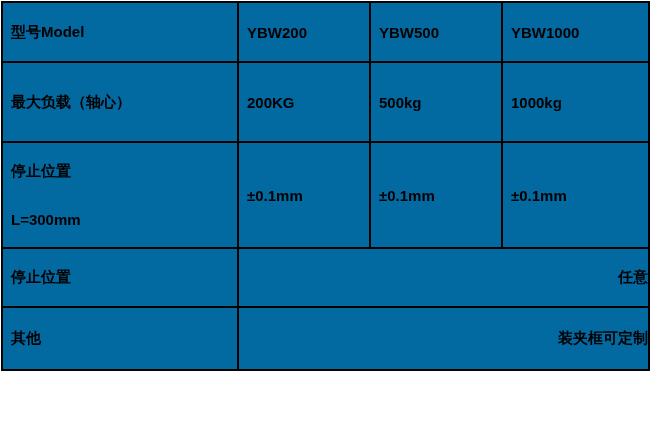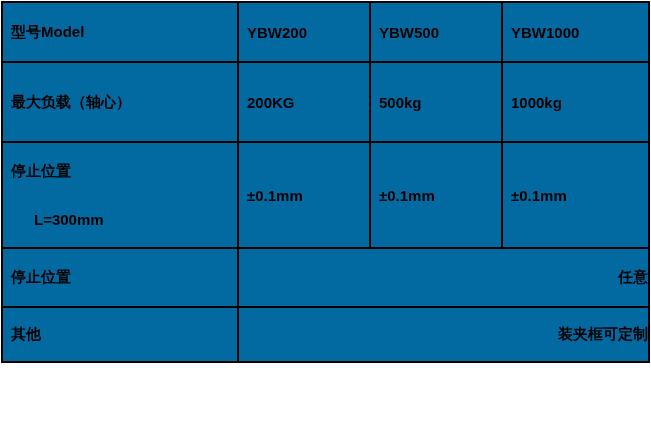--- a/index.html
+++ b/index.html
@@ -30,29 +30,28 @@
     overflow: hidden;
     white-space: nowrap;
   }
   table.spec-table td.merged {
     text-align: right;
     padding: 0;
     white-space: normal;
   }
   .label-line2 {
     margin-top: 30px;
-    margin-left: 23px;
   }
   
   tr.r1 { height: 60px; }
   tr.r2 { height: 80px; }
   tr.r3 { height: 60px; }
   tr.r4 { height: 106px; }
   tr.r5 { height: 59px; margin-top: 40px; }
-  tr.r6 { height: 55px; }
+  tr.r6 { height: 63px; }
 </style>
 </head>
 <body>
 
 <table class="spec-table">
   <colgroup>
     <col style="width:236px">
     <col style="width:132px">
     <col style="width:132px">
     <col style="width:147px">

